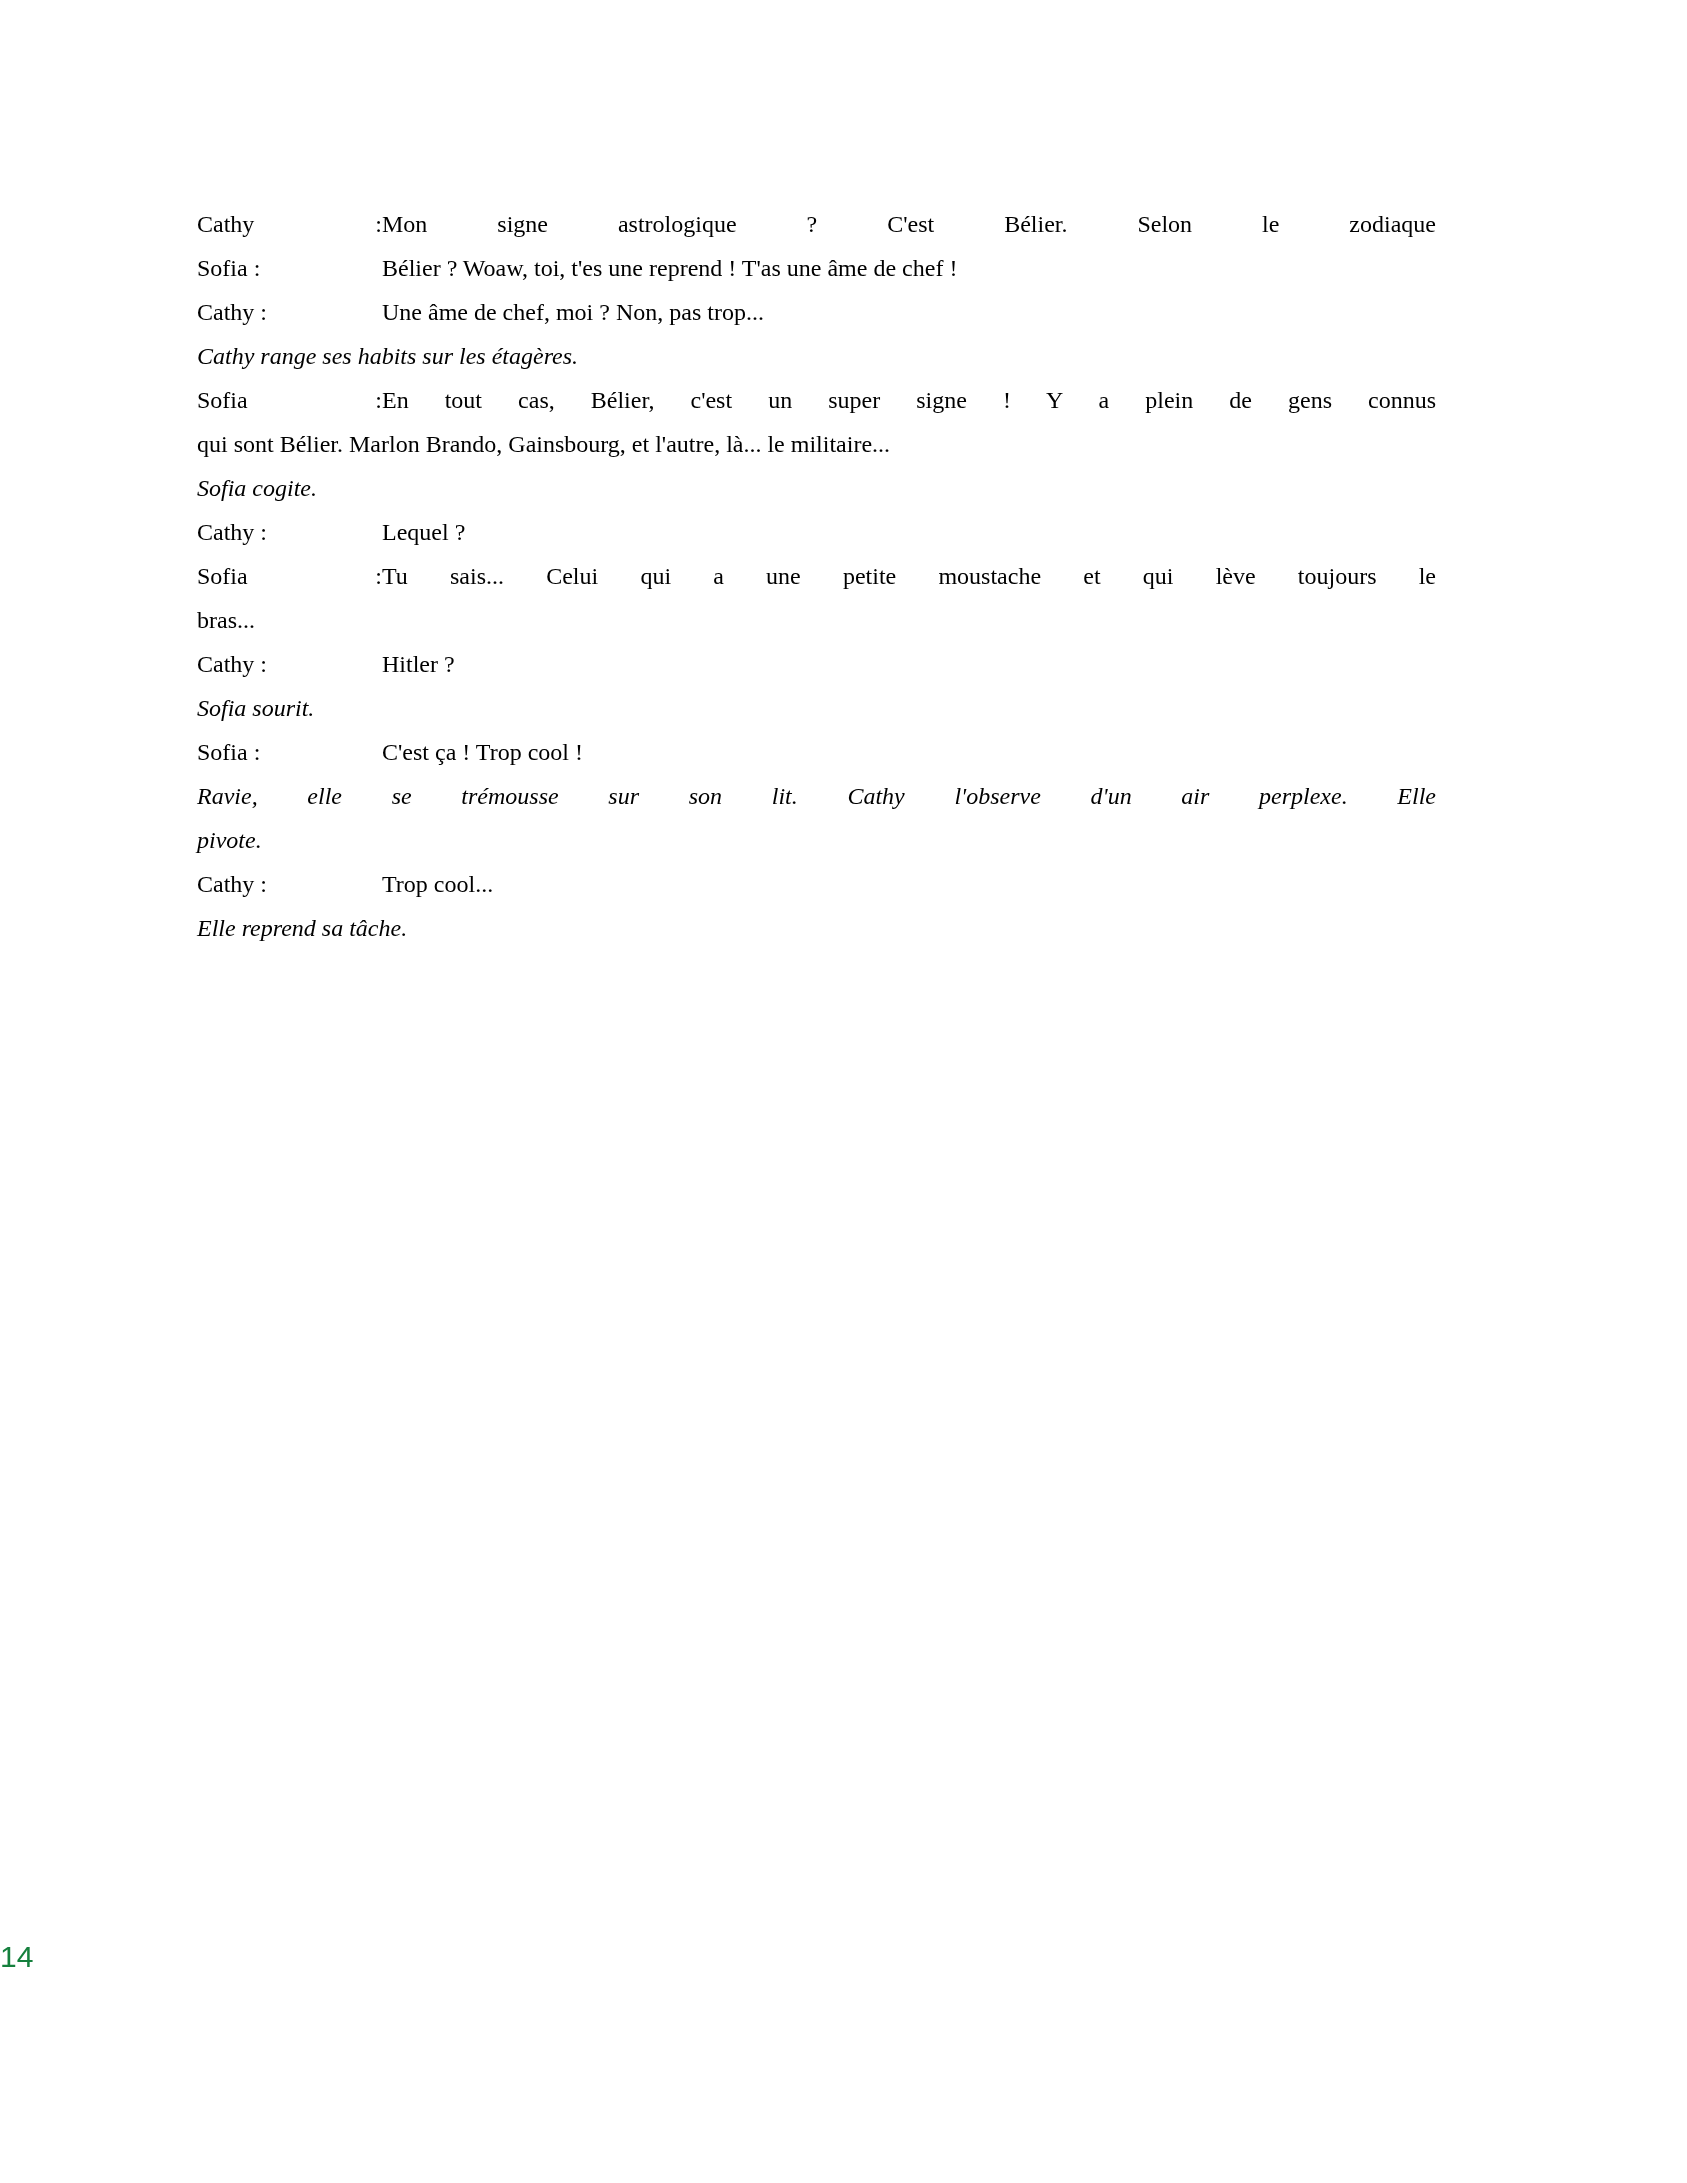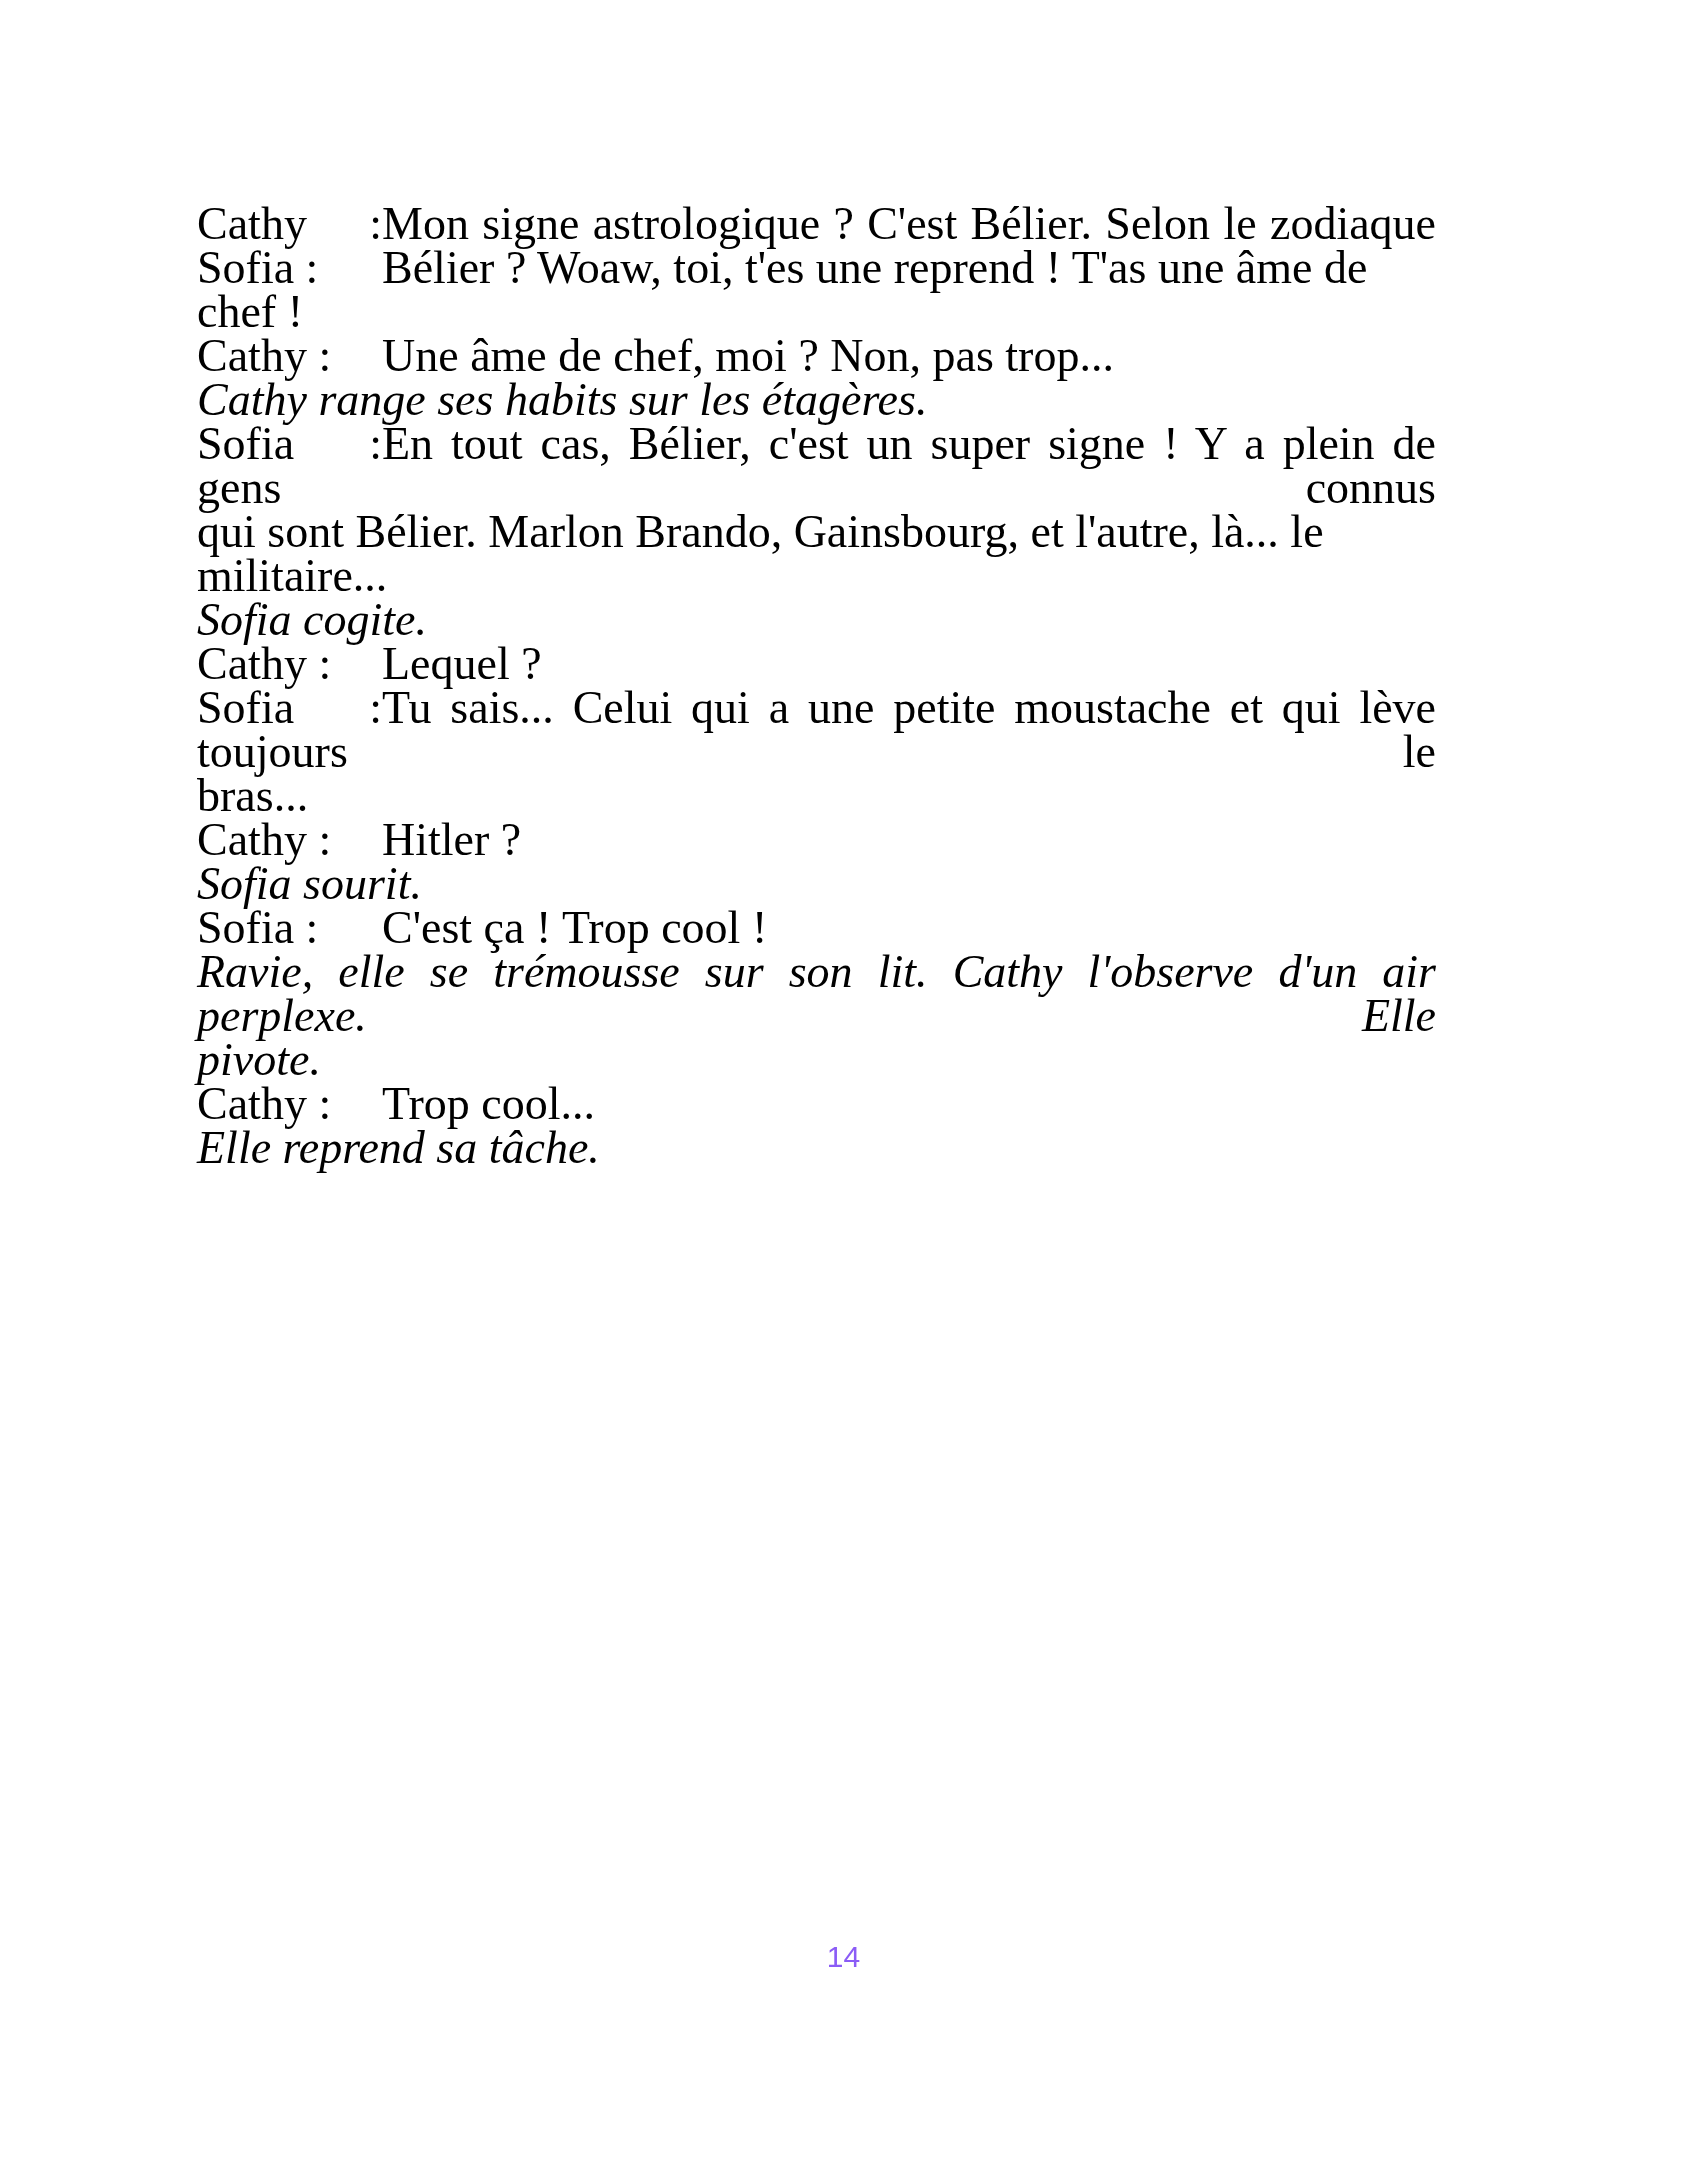--- a/index.html
+++ b/index.html
@@ -14,45 +14,44 @@
     background: #ffffff;
     color: #000000;
     font-family: "Liberation Serif", serif;
     overflow: hidden;
   }
   .textblock {
     position: absolute;
     left: 197px;
     top: 202px;
     width: 1239px;
-    font-size: 46px;
+    font-size: 24px;
     line-height: 44px;
     text-align: left;
   }
   .line { white-space: normal; }
   .line.justify {
     text-align: justify;
     text-align-last: justify;
   }
   .line.italic { font-style: italic; }
   .speaker {
     display: inline-block;
     width: 185px;
     font-style: normal;
   }
   .footer {
     position: absolute;
     top: 1937px;
     left: 0;
     width: 100%;
-    text-align: center;
     font-family: "Liberation Sans", sans-serif;
     font-size: 30px;
     line-height: 40px;
-    color: #8b5cf6;
+    color: #15803d;
   }
 </style>
 </head>
 <body>
 
 <div class="page">
   <div class="textblock" id="script-lines">
       <div class="line justify"><span class="speaker">Cathy :</span><span>Mon signe astrologique ? C'est Bélier. Selon le zodiaque</span></div>
       <div class="line"><span class="speaker">Sofia :</span><span>Bélier ? Woaw, toi, t'es une reprend ! T'as une âme de chef !</span></div>
       <div class="line"><span class="speaker">Cathy :</span><span>Une âme de chef, moi ? Non, pas trop...</span></div>

